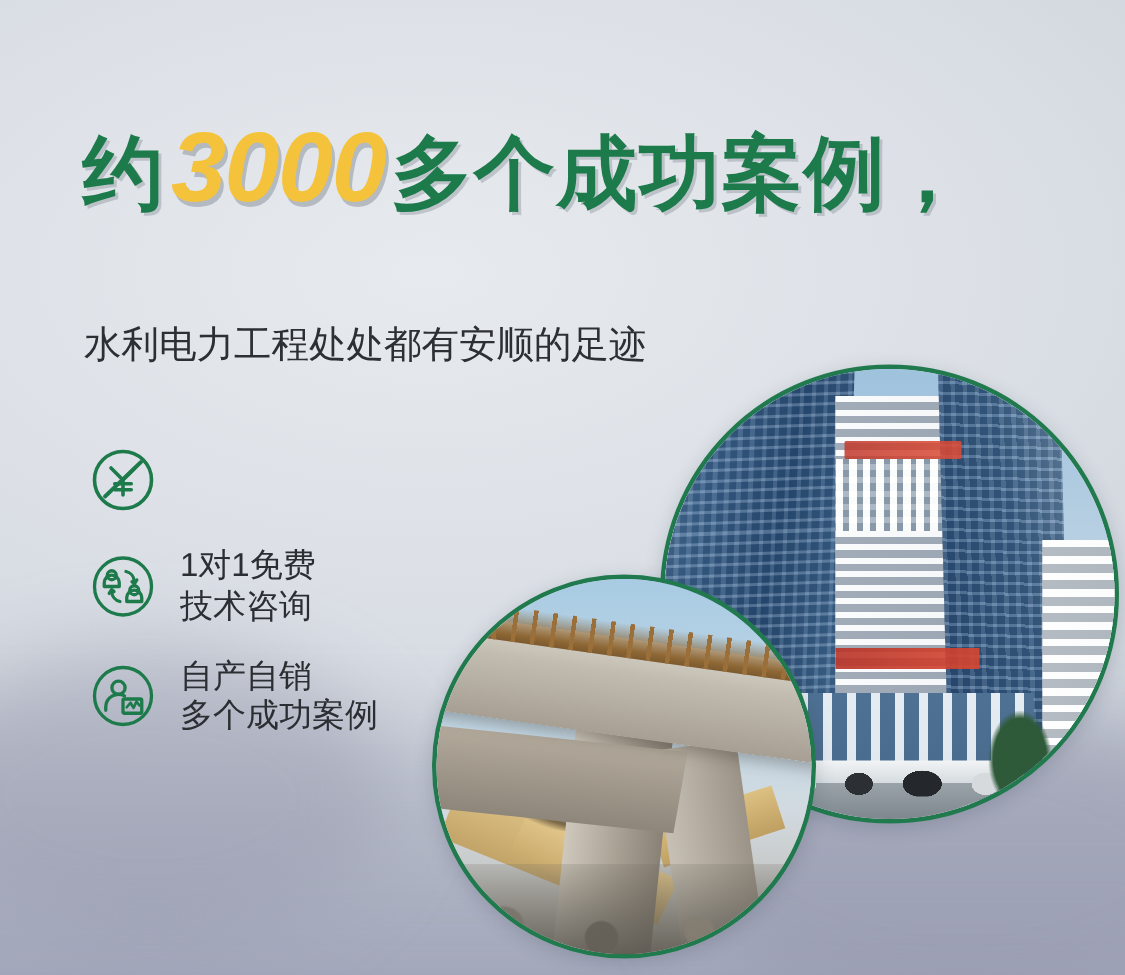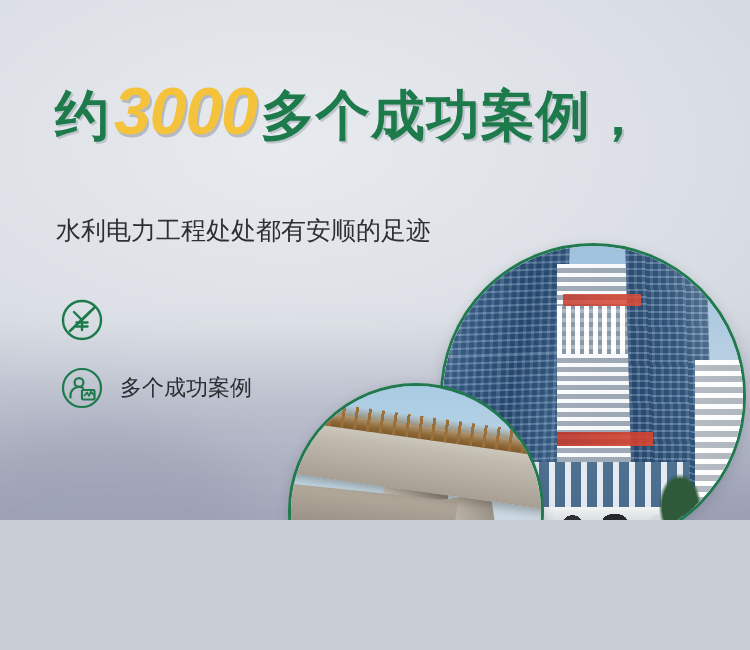--- a/index.html
+++ b/index.html
@@ -3,21 +3,21 @@
 <meta charset="utf-8">
 <style>
   html,body{margin:0;padding:0;}
   body{
     font-family:"Liberation Sans","DejaVu Sans",sans-serif;
     background:#c9ced6;
   }
   .banner{
     position:relative;
     width:750px;
-    height:520px;
+    height:650px;
     overflow:hidden;
     background:
       radial-gradient(ellipse 760px 420px at 38% 28%, #e7eaee 0%, #dde1e7 45%, #ccd2da 100%),
       linear-gradient(180deg,#dfe3e9 0%, #e4e7ec 30%, #d6dae2 62%, #b3b6c4 85%, #a9acbc 100%);
   }
   
   .ground-haze{
     position:absolute; left:-40px; right:-40px; bottom:-30px; height:230px;
     background:linear-gradient(180deg, rgba(168,172,190,0) 0%, rgba(160,164,184,.55) 40%, rgba(150,154,176,.85) 100%);
     filter:blur(14px);
@@ -267,32 +267,52 @@
     <div class="feature">
       <span class="feat-icon">
         <svg viewBox="0 0 48 48" fill="none" stroke="#1c7a4b" stroke-width="2.4">
           <circle cx="24" cy="24" r="19"></circle>
           <path d="M16 16 L24 24 L32 16 M24 24 L24 34 M18.5 26.5 H29.5 M18.5 30.5 H29.5" stroke-linecap="round"></path>
           <line x1="12" y1="35" x2="36" y2="12" stroke-width="2.6" stroke-linecap="round"></line>
         </svg>
       </span>
     </div>
 
+    <div class="feature">
+      <span class="feat-icon">
+        <svg viewBox="0 0 48 48" fill="none" stroke="#1c7a4b" stroke-width="2.2">
+          <circle cx="24" cy="24" r="19"></circle>
+          <circle cx="16.5" cy="16.5" r="3"></circle>
+          <path d="M11.5 24 v-2.6 a5 5 0 0 1 10 0 V24 z" stroke-linejoin="round"></path>
+          <circle cx="31.5" cy="26.5" r="3"></circle>
+          <path d="M26.5 34 v-2.6 a5 5 0 0 1 10 0 V34 z" stroke-linejoin="round"></path>
+          <path d="M26 14 a7 7 0 0 1 5.5 6.5" stroke-linecap="round"></path>
+          <path d="M30 20.8 l1.6 1.4 1.6 -2.6" stroke-linecap="round" stroke-linejoin="round"></path>
+          <path d="M22 34 a7 7 0 0 1 -5.5 -6.5" stroke-linecap="round"></path>
+          <path d="M18 27.4 l-1.6 -1.4 -1.6 2.6" stroke-linecap="round" stroke-linejoin="round"></path>
+        </svg>
+      </span>
+      <span class="feat-text">
+        <span class="l2">1对1免费</span>
+        <span class="l2">技术咨询</span>
+      </span>
+    </div>
 
     <div class="feature">
       <span class="feat-icon">
         <svg viewBox="0 0 48 48" fill="none" stroke="#1c7a4b" stroke-width="2.2">
           <circle cx="24" cy="24" r="19"></circle>
           <circle cx="21" cy="18.5" r="4.4"></circle>
           <path d="M12.5 33.5 v-2.2 a8.5 8.5 0 0 1 12.5 -7.4" stroke-linecap="round"></path>
           <rect x="24" y="26" width="12.5" height="9.5" rx="1"></rect>
           <path d="M26.5 31.5 l2.5 -3 2 3.4 2 -4.2 2 2.6" stroke-linecap="round" stroke-linejoin="round" stroke-width="1.8"></path>
         </svg>
       </span>
       <span class="feat-text">
+        <span class="l2">自产自销</span>
         <span class="l2">多个成功案例</span>
       </span>
     </div>
 
   </div>
 
   <div class="circle circle-building">
     <div class="photo">
       <div class="bld-sky"></div>
       <div class="tower tw-left-white"></div>

